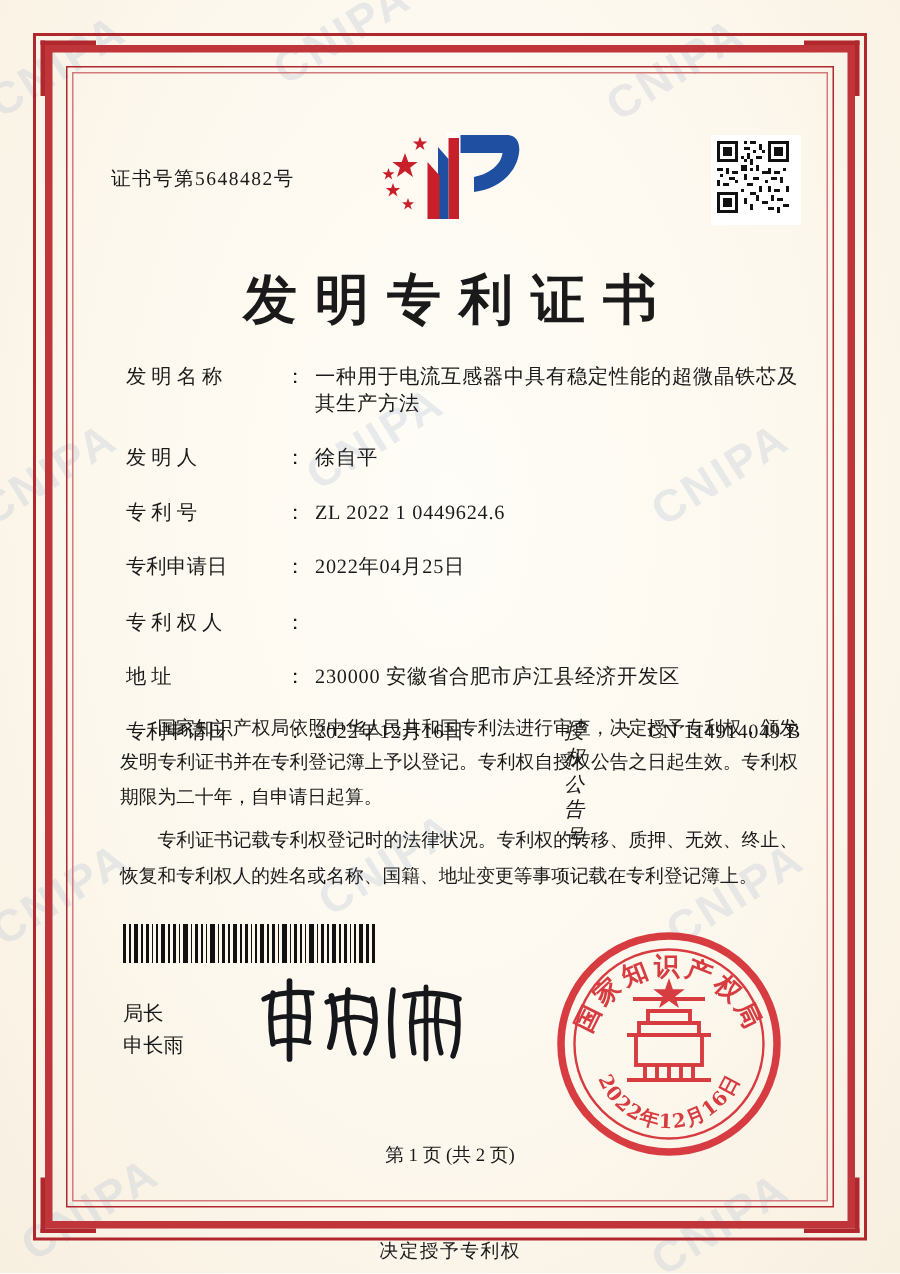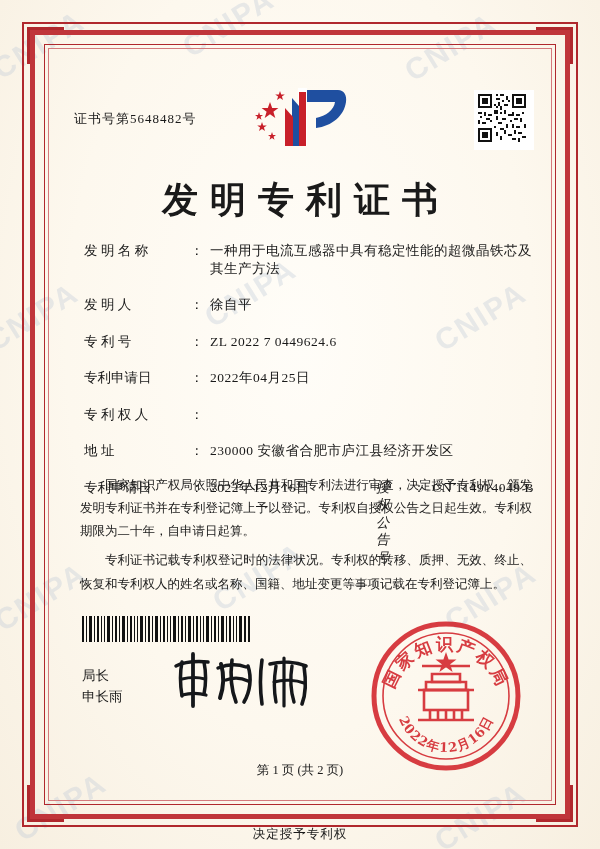--- a/index.html
+++ b/index.html
@@ -286,21 +286,21 @@
         <span class="val">一种用于电流互感器中具有稳定性能的超微晶铁芯及其生产方法</span>
       </div>
       <div class="row">
         <span class="lbl">发 明 人</span>
         <span class="colon">：</span>
         <span class="val">徐自平</span>
       </div>
       <div class="row">
         <span class="lbl">专 利 号</span>
         <span class="colon">：</span>
-        <span class="val">ZL 2022 7 0449624.6</span>
+        <span class="val">ZL 2022 1 0449624.6</span>
       </div>
       <div class="row">
         <span class="lbl">专利申请日</span>
         <span class="colon">：</span>
         <span class="val">2022年04月25日</span>
       </div>
       <div class="row">
         <span class="lbl">专 利 权 人</span>
         <span class="colon">：</span>
       </div>

